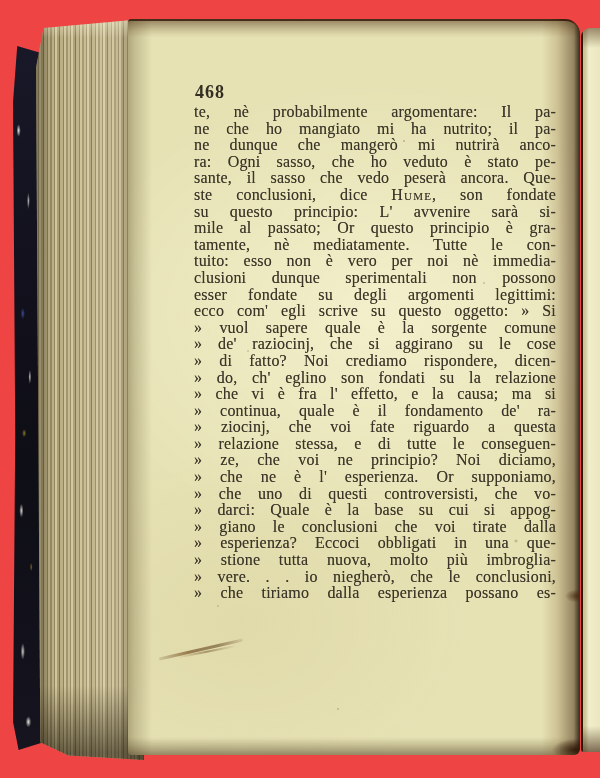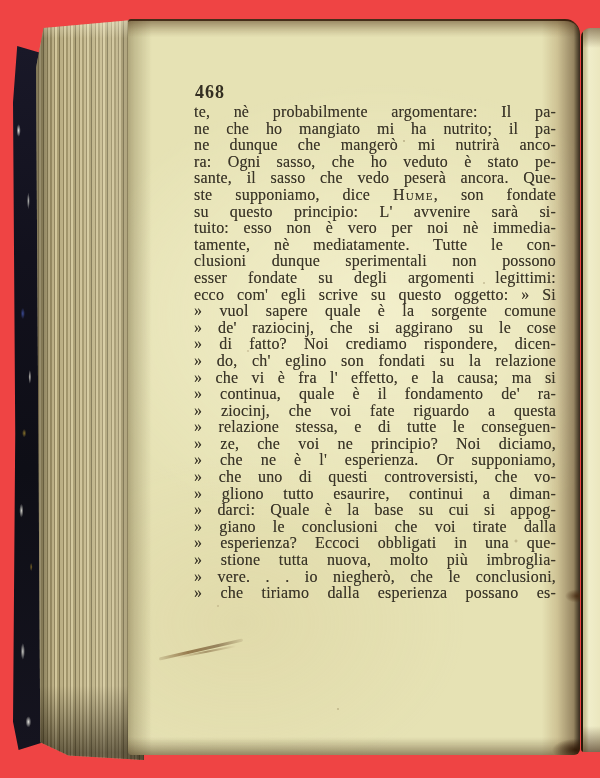--- a/index.html
+++ b/index.html
@@ -112,39 +112,39 @@
   <div class="edges"></div>
   <div class="page">
     <div class="textblock">
       <div class="folio">468</div>
       <div class="lines">
           <div class="line"><span>te, nè probabilmente argomentare: Il pa-</span></div>
           <div class="line"><span>ne che ho mangiato mi ha nutrito; il pa-</span></div>
           <div class="line"><span>ne dunque che mangerò mi nutrirà anco-</span></div>
           <div class="line"><span>ra: Ogni sasso, che ho veduto è stato pe-</span></div>
           <div class="line"><span>sante, il sasso che vedo peserà ancora. Que-</span></div>
-          <div class="line"><span>ste supponiamo, dice </span><span class="sc">Hume</span><span>, son fondate</span></div>
+          <div class="line"><span>ste conclusioni, dice </span><span class="sc">Hume</span><span>, son fondate</span></div>
           <div class="line"><span>su questo principio: L' avvenire sarà si-</span></div>
+          <div class="line"><span>mile al passato; Or questo principio è gra-</span></div>
+          <div class="line"><span>tamente, nè mediatamente. Tutte le con-</span></div>
           <div class="line"><span>tuito: esso non è vero per noi nè immedia-</span></div>
-          <div class="line"><span>tamente, nè mediatamente. Tutte le con-</span></div>
           <div class="line"><span>clusioni dunque sperimentali non possono</span></div>
           <div class="line"><span>esser fondate su degli argomenti legittimi:</span></div>
           <div class="line"><span>ecco com' egli scrive su questo oggetto: » Si</span></div>
           <div class="line"><span>» vuol sapere quale è la sorgente comune</span></div>
           <div class="line"><span>» de' raziocinj, che si aggirano su le cose</span></div>
           <div class="line"><span>» di fatto? Noi crediamo rispondere, dicen-</span></div>
           <div class="line"><span>» do, ch' eglino son fondati su la relazione</span></div>
           <div class="line"><span>» che vi è fra l' effetto, e la causa; ma si</span></div>
           <div class="line"><span>» continua, quale è il fondamento de' ra-</span></div>
           <div class="line"><span>» ziocinj, che voi fate riguardo a questa</span></div>
           <div class="line"><span>» relazione stessa, e di tutte le conseguen-</span></div>
           <div class="line"><span>» ze, che voi ne principio? Noi diciamo,</span></div>
           <div class="line"><span>» che ne è l' esperienza. Or supponiamo,</span></div>
           <div class="line"><span>» che uno di questi controversisti, che vo-</span></div>
-          <div class="line"><span>» gliono tutto esaurire, continui a diman-</span></div>
           <div class="line"><span>» darci: </span><span class="it">Quale è la base su cui si appog-</span></div>
           <div class="line"><span>» </span><span class="it">giano le conclusioni che voi tirate dalla</span></div>
           <div class="line"><span>» </span><span class="it">esperienza?</span><span> Eccoci obbligati in una que-</span></div>
           <div class="line"><span>» stione tutta nuova, molto più imbroglia-</span></div>
           <div class="line"><span>» vere. . . io niegherò, che le conclusioni,</span></div>
           <div class="line"><span>» che tiriamo dalla esperienza possano es-</span></div>
         </div>
     </div>
   </div>
   <div class="scratch"></div>

